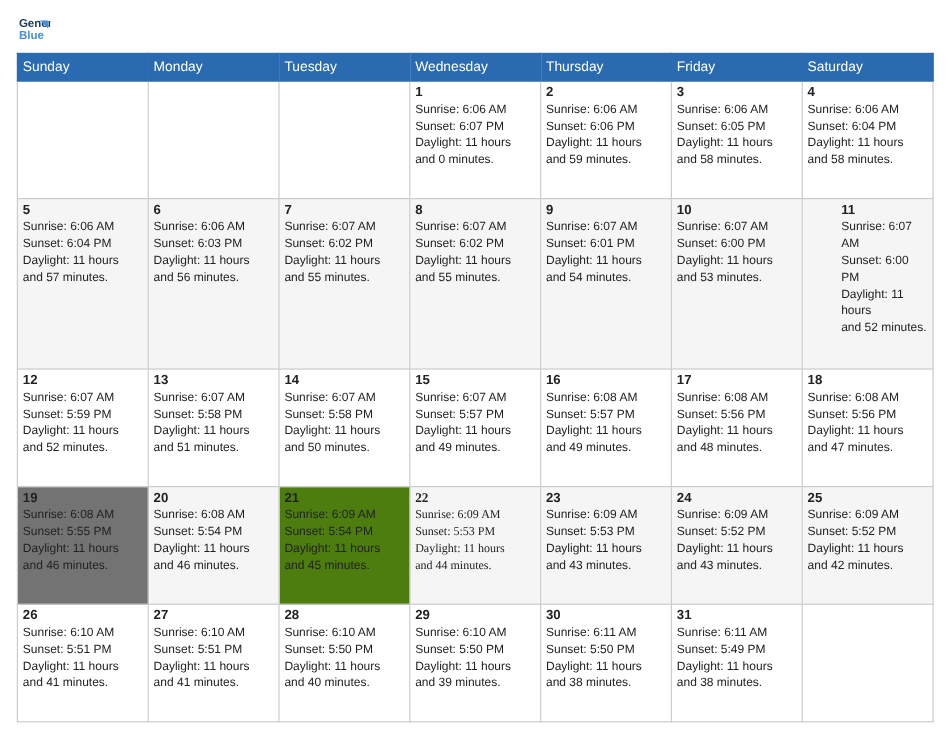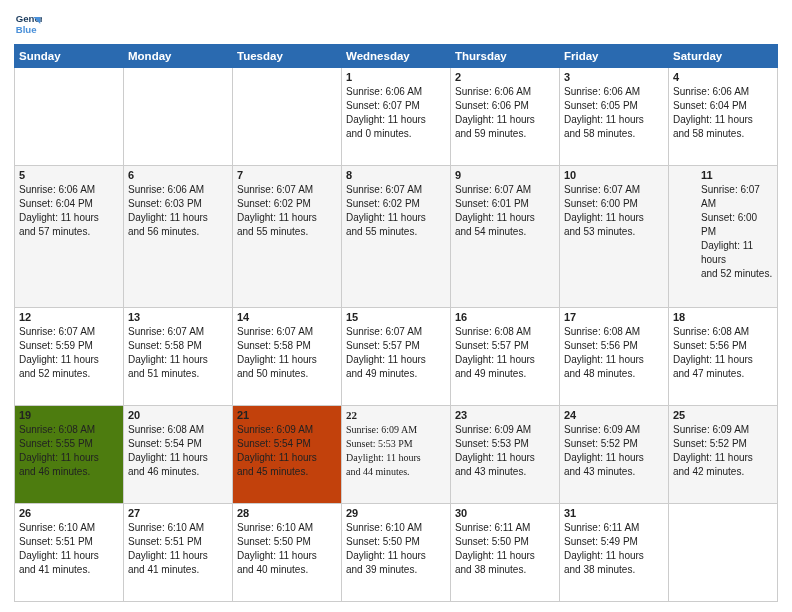--- a/index.html
+++ b/index.html
@@ -49,21 +49,21 @@
       flex: 1;
       border: 1px solid #ccc;
       border-collapse: collapse;
       width: 100%;
       table-layout: fixed;
     }
     .calendar th {
       background: #2a6ab0;
       color: #fff;
       font-size: 11.5px;
-      font-weight: bold;
+      font-weight: normal;
       padding: 5px 4px;
       text-align: left;
       border: 1px solid #2a6ab0;
     }
     .calendar td {
       vertical-align: top;
       border: 1px solid #ccc;
       padding: 3px 4px;
       font-size: 9px;
       color: #222;
@@ -256,35 +256,35 @@
           </td>
           <td>
             <span class="day-number">18</span>
             <div class="cell-info" style="white-space: pre-line;">Sunrise: 6:08 AM
 Sunset: 5:56 PM
 Daylight: 11 hours
 and 47 minutes.</div>
           </td>
         </tr>
         <tr>
+          <td style="background: #737373;">
+            <span class="day-number">19</span>
+            <div class="cell-info" style="white-space: pre-line;">Sunrise: 6:08 AM
+Sunset: 5:55 PM
+Daylight: 11 hours
+and 46 minutes.</div>
+          </td>
+          <td style="background: rgb(245, 245, 245);">
+            <span class="day-number">20</span>
+            <div class="cell-info" style="white-space: pre-line;">Sunrise: 6:08 AM
+Sunset: 5:54 PM
+Daylight: 11 hours
+and 46 minutes.</div>
+          </td>
           <td style="background: #4d7c0f;">
-            <span class="day-number">19</span>
-            <div class="cell-info" style="white-space: pre-line;">Sunrise: 6:08 AM
-Sunset: 5:55 PM
-Daylight: 11 hours
-and 46 minutes.</div>
-          </td>
-          <td style="background: rgb(245, 245, 245);">
-            <span class="day-number">20</span>
-            <div class="cell-info" style="white-space: pre-line;">Sunrise: 6:08 AM
-Sunset: 5:54 PM
-Daylight: 11 hours
-and 46 minutes.</div>
-          </td>
-          <td style="background: #c2410c;">
             <span class="day-number">21</span>
             <div class="cell-info" style="white-space: pre-line;">Sunrise: 6:09 AM
 Sunset: 5:54 PM
 Daylight: 11 hours
 and 45 minutes.</div>
           </td>
           <td style="background: rgb(245, 245, 245); font-family: Liberation Serif, serif;">
             <span class="day-number">22</span>
             <div class="cell-info" style="white-space: pre-line;">Sunrise: 6:09 AM
 Sunset: 5:53 PM

